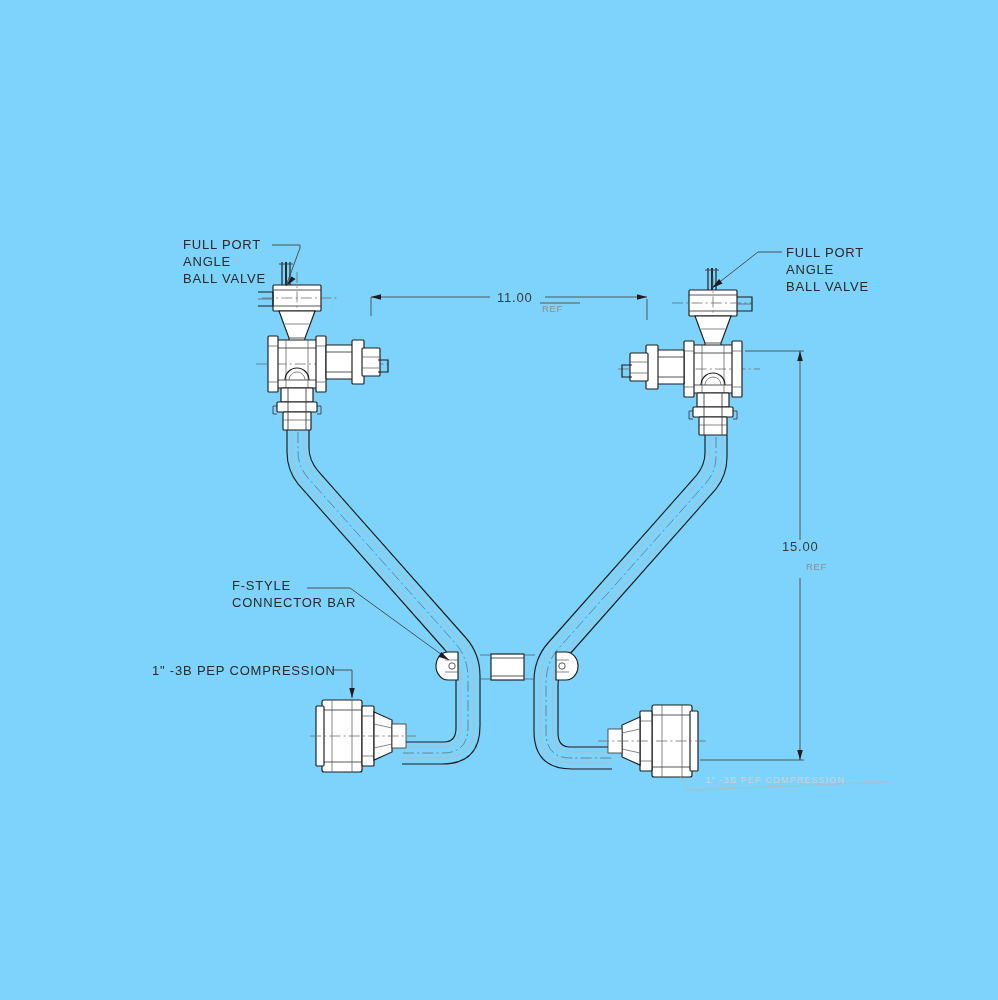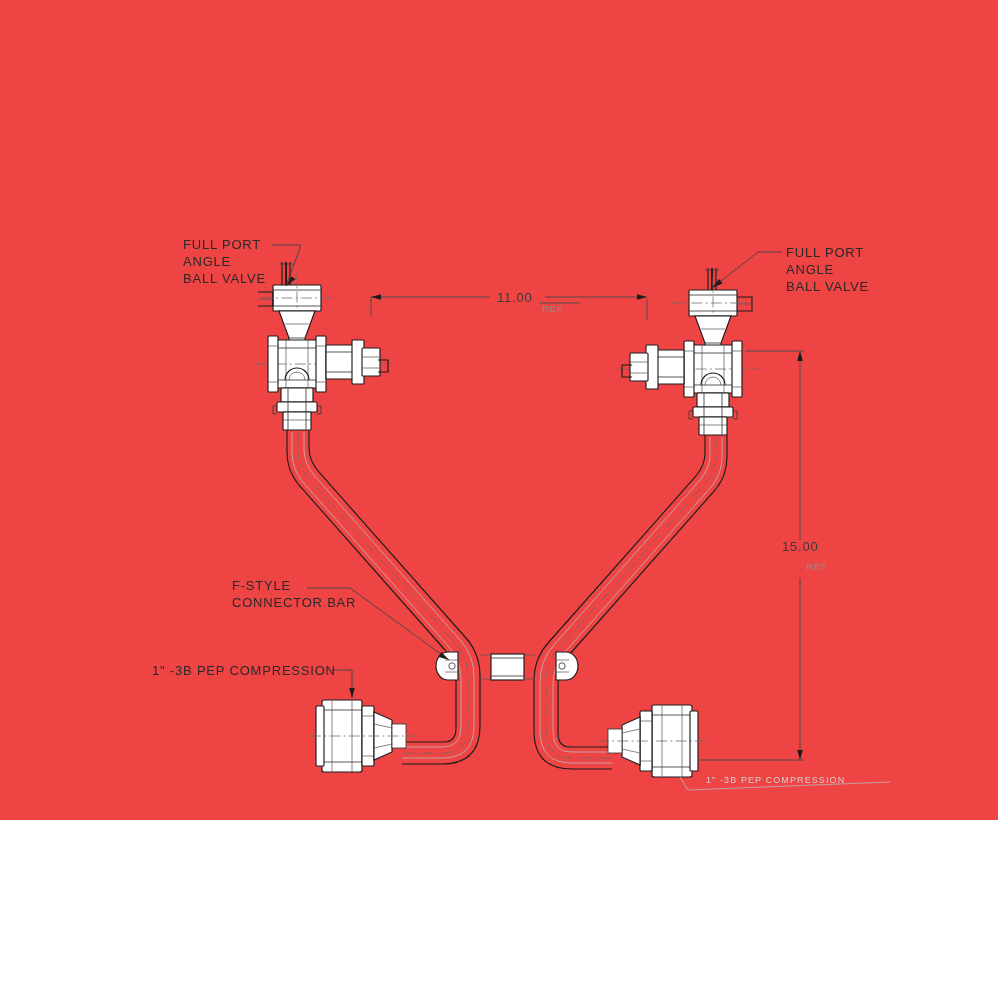--- a/index.html
+++ b/index.html
@@ -9,22 +9,22 @@
   }
   body {
     width: 998px;
     height: 1000px;
     font-family: "Liberation Sans", sans-serif;
     overflow: hidden;
   }
   #drawing-root {
     position: relative;
     width: 998px;
-    height: 820px;
-    background: #ef4444;
+    height: 1000px;
+    background: #7dd3fc;
   }
   svg#cad {
     position: absolute;
     left: 0;
     top: 0;
     width: 998px;
     height: 1000px;
     display: block;
   }
   .ln        { fill: none; stroke: #1d1d1d; stroke-width: 1.15; }

